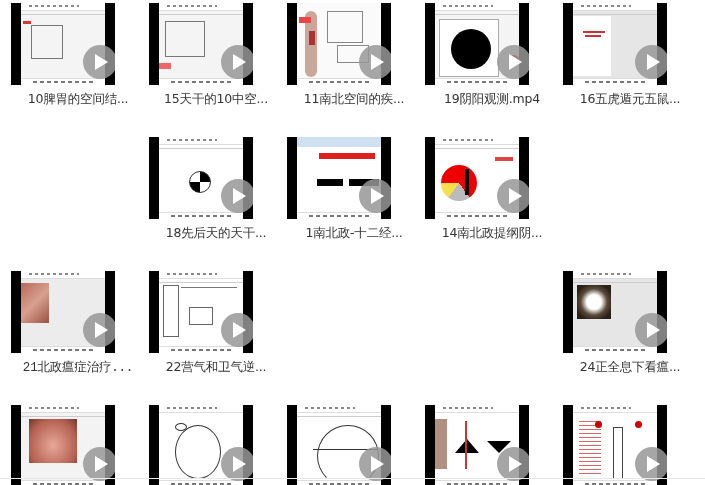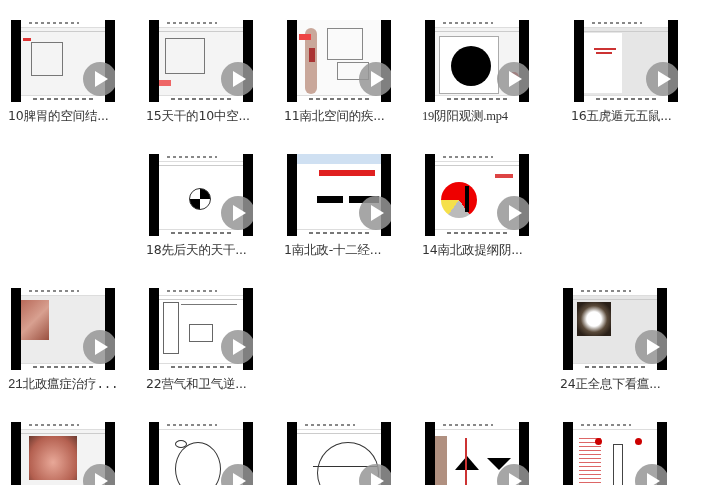--- a/index.html
+++ b/index.html
@@ -1,20 +1,20 @@
 <!DOCTYPE html>
 <html><head>
 <meta charset="utf-8">
 <style>
   html, body { margin:0; padding:0; }
   body {
     width:705px; height:485px; overflow:hidden; background:#ffffff;
     font-family:"DejaVu Sans","Liberation Sans",sans-serif; position:relative;
   }
-  .grid { position:absolute; left:0; top:17px; width:705px; height:460px; }
+  .grid { position:absolute; left:0; top:0; width:705px; height:460px;text-align:center; }
   .tile { position:absolute; width:130px; height:130px; cursor:pointer; }
   .thumb {
     position:absolute; left:0; top:0; width:104px; height:82px;
     background:#000; overflow:hidden;
   }
   .screen {
     position:absolute; left:10px; top:0; width:84px; height:82px;
     background:#f4f4f4; overflow:hidden;
   }
   .screen .tb { position:absolute; left:0; top:0; right:0; height:7px; background:#fff; border-bottom:1px solid #ddd; }
@@ -81,36 +81,36 @@
         <div class="d" style="left:12px;top:28px;width:6px;height:14px;background:#a33;"></div>
         <div class="d" style="left:30px;top:8px;width:34px;height:30px;border:1px solid #888;"></div>
         <div class="d" style="left:40px;top:42px;width:30px;height:16px;border:1px solid #888;"></div>
         <div class="foot"></div>
         </div>
       <div class="play"></div>
     </div>
     <div class="label">11南北空间的疾...</div>
   </div>
 
-  <div class="tile" style="left:425px;top:3px;font-family:Liberation Serif, serif;">
+  <div class="tile" style="left:425px;top:3px;">
     <div class="thumb">
       <div class="screen">
           <div class="tb"></div>
           <div class="tb2"></div>
         <div class="d" style="left:4px;top:16px;width:58px;height:56px;background:#fff;border:1px solid #aaa;"></div>
         <div class="d" style="left:16px;top:26px;width:40px;height:40px;background:#000;border-radius:50%;"></div>
         <div class="d" style="left:74px;top:52px;width:10px;height:10px;background:#c00;border-radius:50%;"></div>
         <div class="foot"></div>
         </div>
       <div class="play"></div>
     </div>
     <div class="label">19阴阳观测.mp4</div>
   </div>
 
-  <div class="tile" style="left:563px;top:3px;margin-left:11px;">
+  <div class="tile" style="left:563px;top:3px;">
     <div class="thumb">
       <div class="screen" style="background:#e6e6e6;">
           <div class="tb"></div>
           <div class="tb2"></div>
         <div class="d" style="left:0;top:13px;width:38px;height:60px;background:#fff;"></div>
         <div class="d" style="left:10px;top:28px;width:22px;height:2px;background:#c33;"></div>
         <div class="d" style="left:12px;top:32px;width:16px;height:2px;background:#c33;"></div>
         <div class="foot"></div>
         </div>
       <div class="play"></div>

